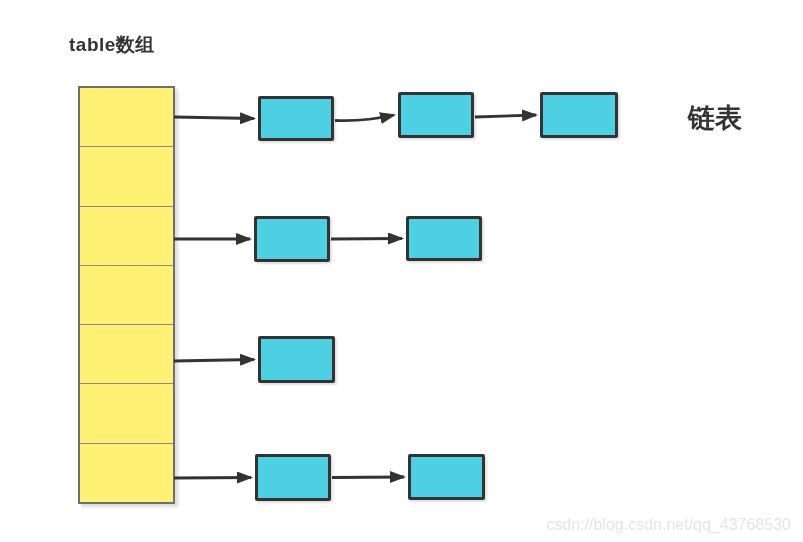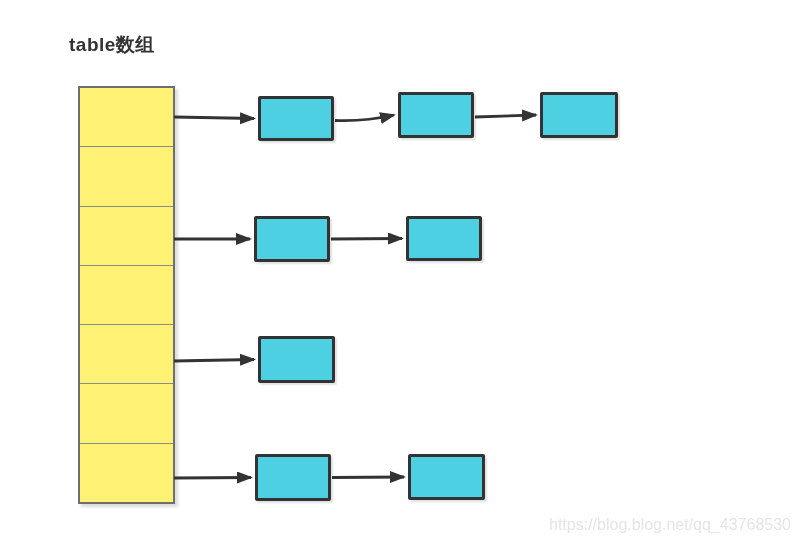--- a/index.html
+++ b/index.html
@@ -89,16 +89,17 @@
       <div class="node" style="left: 258px; top: 96px; width: 76px; height: 45px;"></div>
       <div class="node" style="left: 398px; top: 92px; width: 76px; height: 46px;"></div>
       <div class="node" style="left: 540px; top: 92px; width: 78px; height: 46px;"></div>
       <div class="node" style="left: 254px; top: 216px; width: 76px; height: 46px;"></div>
       <div class="node" style="left: 406px; top: 216px; width: 76px; height: 45px;"></div>
       <div class="node" style="left: 258px; top: 336px; width: 77px; height: 47px;"></div>
       <div class="node" style="left: 255px; top: 454px; width: 76px; height: 47px;"></div>
       <div class="node" style="left: 408px; top: 454px; width: 77px; height: 46px;"></div>
     </div>
 
+  <div class="side-label">链表</div>
 
-  <div class="watermark">https://blog.blog.net/qq_43768530</div>
+  <div class="watermark">csdn://blog.csdn.net/qq_43768530</div>
 
 </div>
 
 </body></html>

